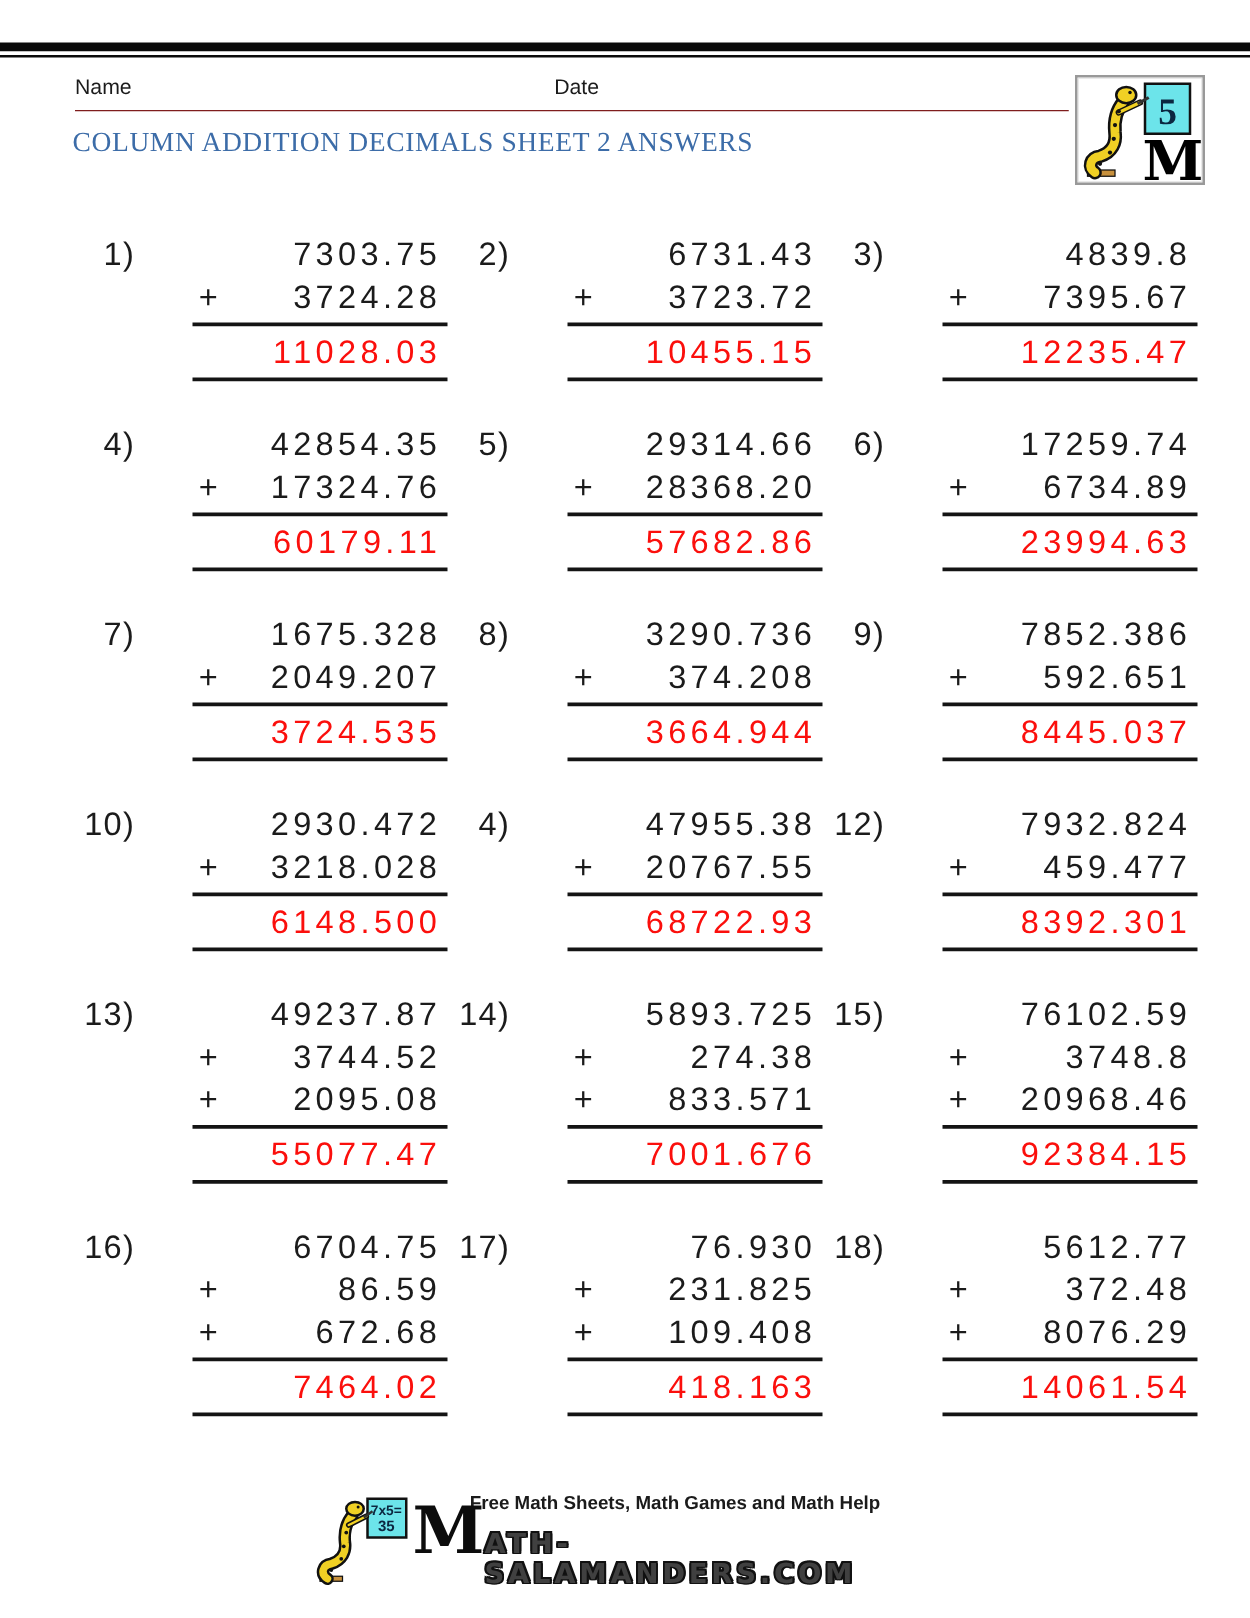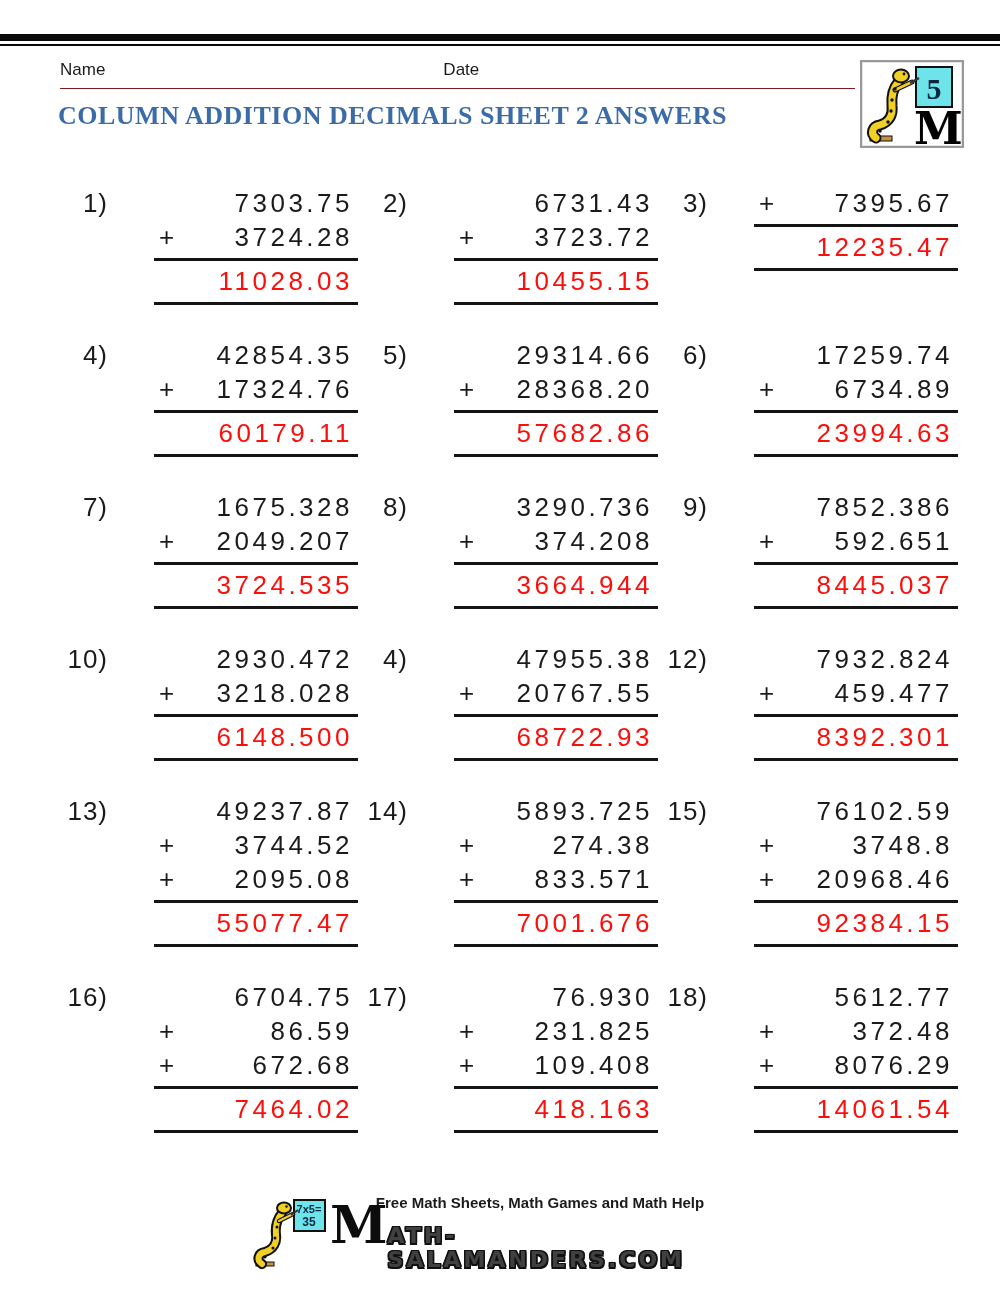--- a/index.html
+++ b/index.html
@@ -10,21 +10,21 @@
   .top-rule { position: absolute; top: 34px; left: 0; width: 1000px; height: 12px;
     border-top: 7px solid #0a0a0a; border-bottom: 2px solid #0a0a0a; }
 
   
   .header-fields { position: absolute; top: 60px; left: 60px; width: 795px;
     display: flex; font-size: 17px; padding-bottom: 8px; border-bottom: 1px solid #7f1d1d; }
   .date-label { margin-left: 338px; }
 
   
   .page-title { position: absolute; top: 101px; left: 58px;
-    font-family: "Liberation Serif", serif; font-weight: bold; font-size: 26px;
+    font-family: "Liberation Serif", serif; font-weight: normal; font-size: 22px;
     letter-spacing: 0.5px; color: var(--title-blue, #3c6ca8); white-space: nowrap; }
 
   
   .logo-box { position: absolute; top: 60px; left: 860px; width: 104px; height: 88px;
     border: 2px solid #999; background: #fff; box-shadow: inset 0 0 0 1px #e3e3e3; }
   .board-rect { fill: var(--board-cyan, #6ce4ea); stroke: #111; stroke-width: 2; }
   .board-num { font-family: "Liberation Serif", serif; font-weight: bold; fill: #0b2740; }
   .logo-m { font-family: "DejaVu Serif", serif; font-weight: bold; fill: #000; }
   .sal-outline { stroke: #111; fill: none; stroke-linecap: round; }
   .sal-body { stroke: var(--salamander-yellow, #f0d024); fill: none; stroke-linecap: round; }
@@ -133,20 +133,24 @@
       <div class="row answer-row">
         <span>10455.15</span>
       </div>
     </div>
   </div>
 
   <div class="problem">
     <div class="pnum">3)</div>
     <div class="pcol">
       <div class="addends">
+          <div class="row">
+            <span></span>
+            <span>4839.8</span>
+          </div>
           <div class="row">
             <span>+</span>
             <span>7395.67</span>
           </div>
         </div>
       <div class="row answer-row">
         <span>12235.47</span>
       </div>
     </div>
   </div>

